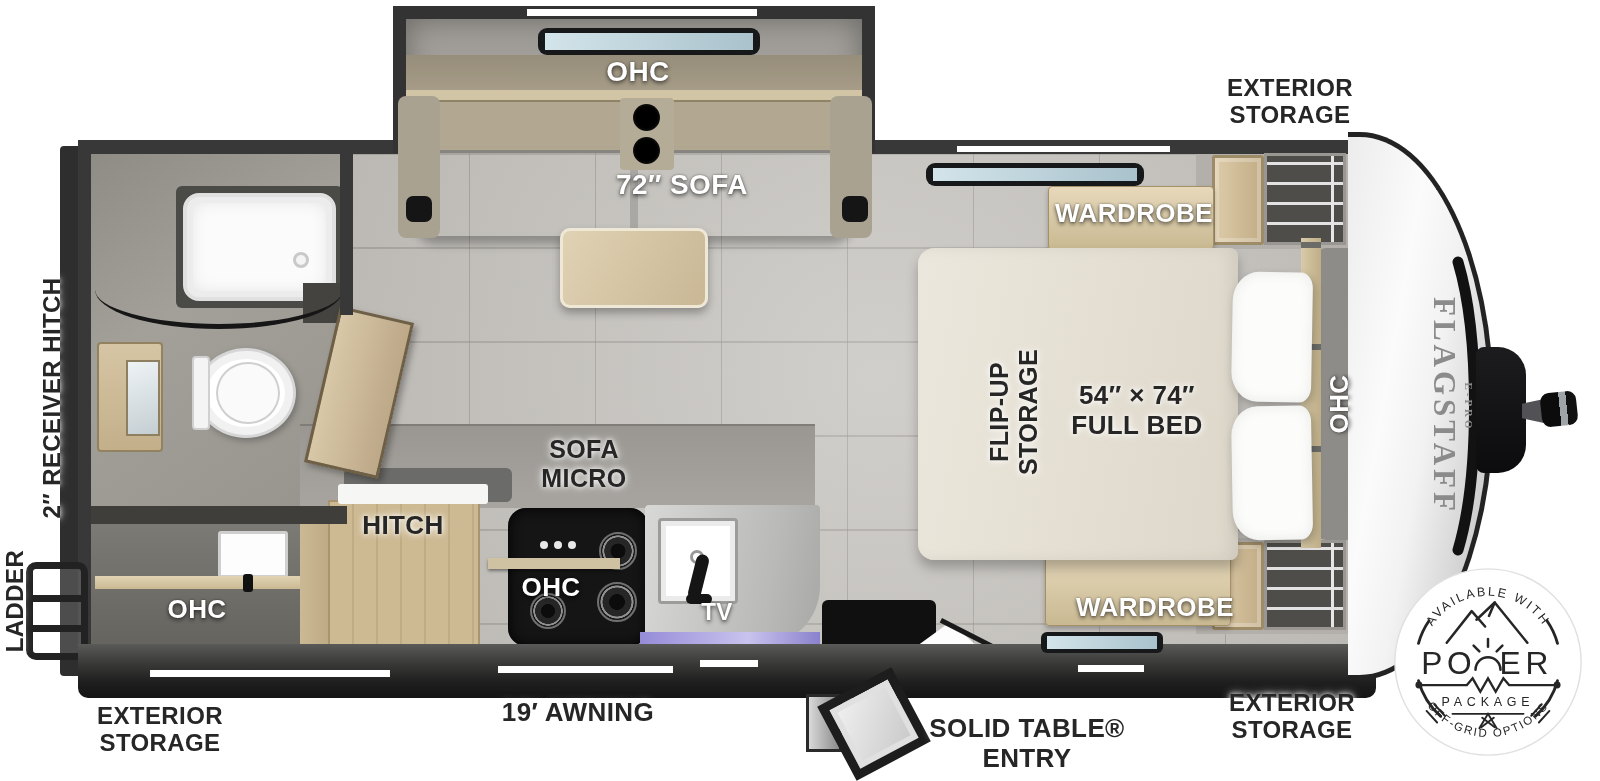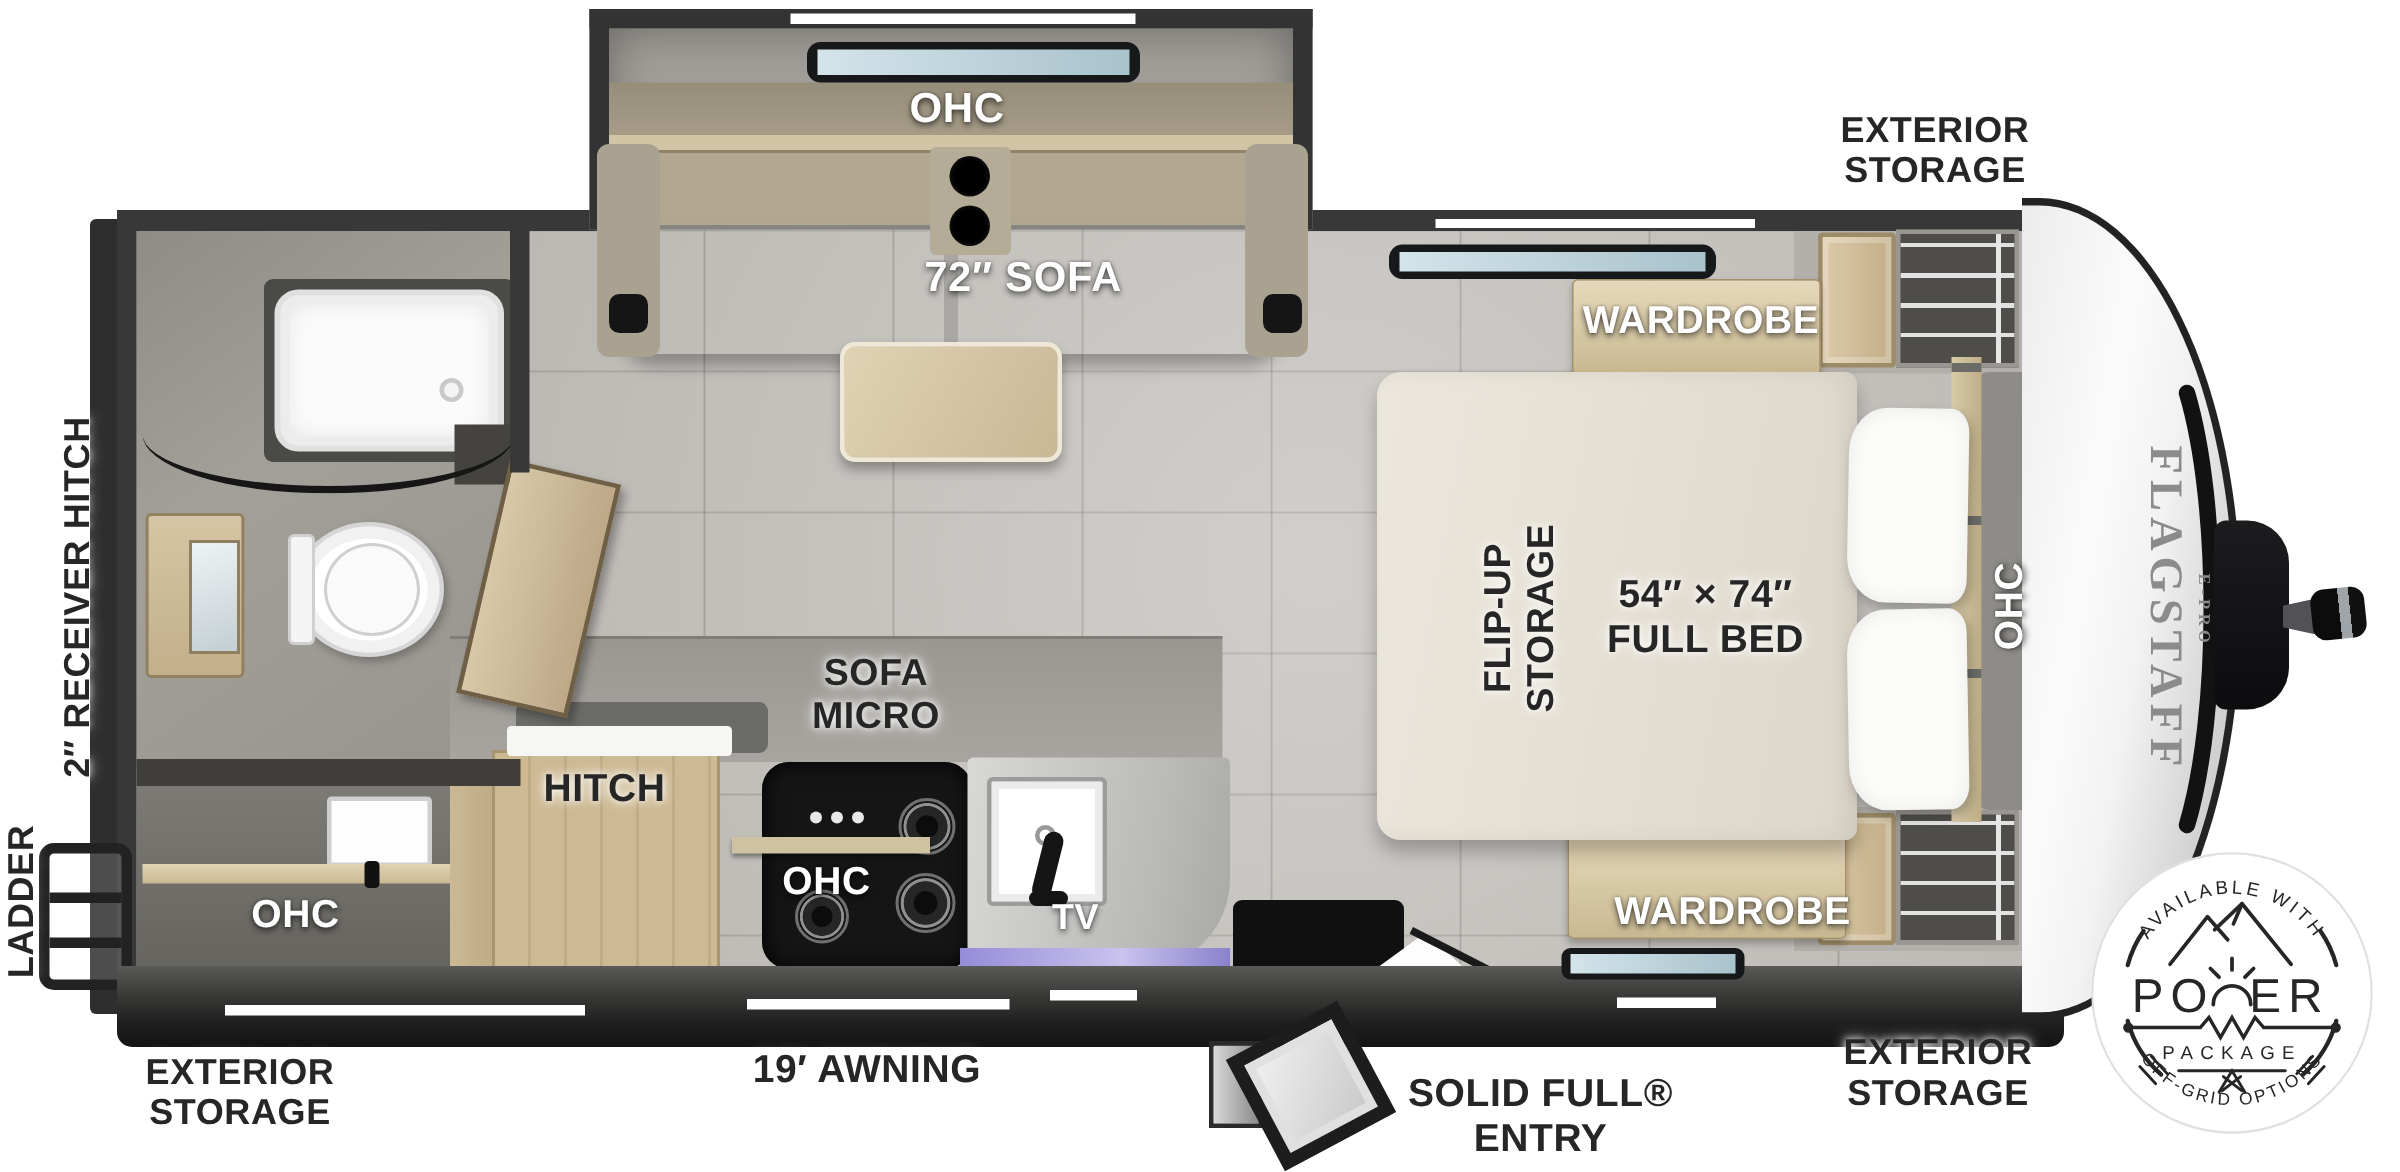--- a/index.html
+++ b/index.html
@@ -165,21 +165,21 @@
   <div class="lbl" style="left:160px;top:729px;font-size:24px;">EXTERIOR
 STORAGE</div>
   <div class="lbl" style="left:578px;top:713px;font-size:26px;">19′ AWNING</div>
   <div class="lbl white" style="left:638px;top:72px;font-size:28px;">OHC</div>
   <div class="lbl white" style="left:646px;top:185px;font-size:28px;margin-left:36px;">72″ SOFA</div>
   <div class="lbl" style="left:584px;top:463px;font-size:25px;">SOFA
 MICRO</div>
   <div class="lbl" style="left:403px;top:526px;font-size:26px;">HITCH</div>
   <div class="lbl white" style="left:551px;top:588px;font-size:26px;">OHC</div>
   <div class="lbl white" style="left:717px;top:612px;font-size:24px;">TV</div>
-  <div class="lbl" style="left:1027px;top:744px;font-size:26px;">SOLID FULL®
+  <div class="lbl" style="left:1027px;top:744px;font-size:26px;">SOLID TABLE®
 ENTRY</div>
   <div class="lbl" style="left:1290px;top:101px;font-size:24px;">EXTERIOR
 STORAGE</div>
   <div class="lbl white" style="left:1134px;top:214px;font-size:26px;">WARDROBE</div>
   <div class="lbl rccw" style="left:1013px;top:412px;font-size:25px;">FLIP-UP
 STORAGE</div>
   <div class="lbl" style="left:1137px;top:411px;font-size:26px;">54″ × 74″
 FULL BED</div>
   <div class="lbl white rccw" style="left:1340px;top:404px;font-size:26px;">OHC</div>
   <div class="lbl white" style="left:1155px;top:608px;font-size:26px;">WARDROBE</div>

